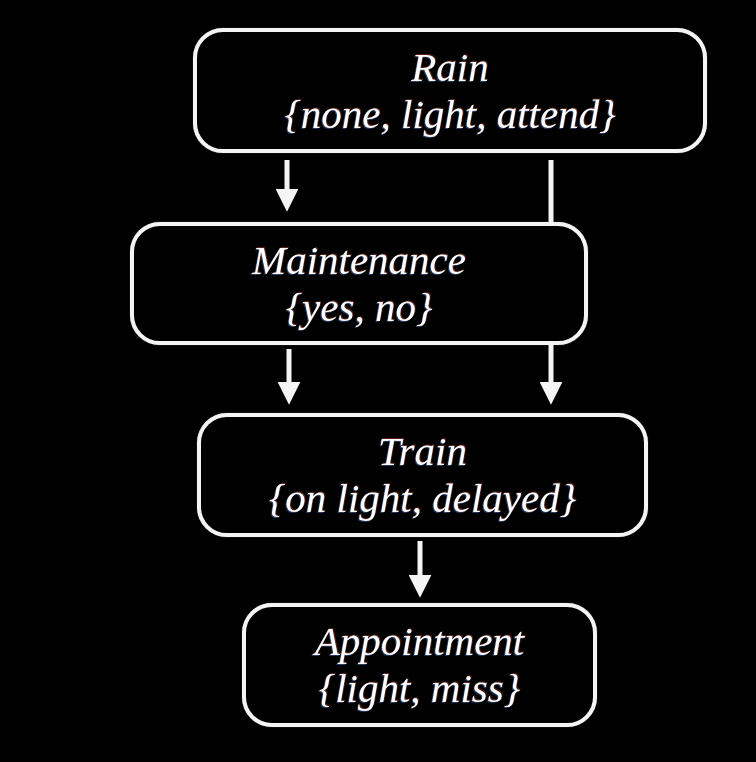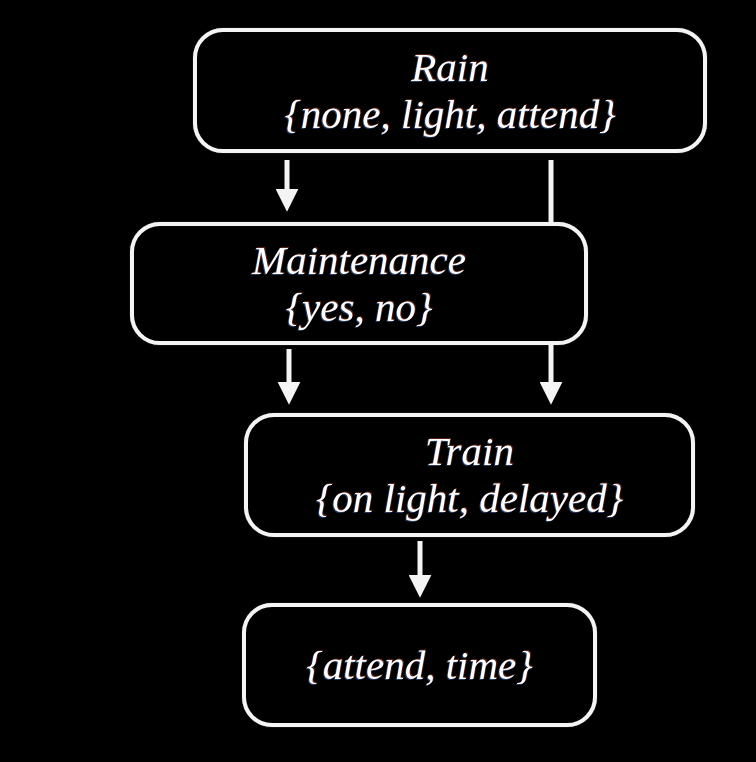--- a/index.html
+++ b/index.html
@@ -39,21 +39,21 @@
     font-size: 41px;
     line-height: 47px;
     color: #ffffff;
     white-space: nowrap;
     text-align: center;
     text-shadow: 1px -1px 0 rgba(255,100,60,0.35), -1px 1px 0 rgba(90,150,255,0.40);
   }
   
   #node-rain        { left: 193px; top:  28px; width: 514px; height: 125px; }
   #node-maintenance { left:  92px; top: 222px; width: 458px; height: 123px; margin-left: 38px; }
-  #node-train       { left: 197px; top: 413px; width: 451px; height: 124px; margin-left: 47px; }
+  #node-train       { left: 197px; top: 413px; width: 451px; height: 124px; }
   #node-appointment { left: 242px; top: 603px; width: 355px; height: 124px; }
 </style>
 </head>
 <body>
 
 <div class="canvas">
 
   <svg class="edges" width="756" height="762" viewBox="0 0 756 762" xmlns="http://www.w3.org/2000/svg">
     <defs>
       <marker id="arrowhead" markerWidth="4.6" markerHeight="4.6" viewBox="0 0 10 10" refX="7.5" refY="5" orient="auto">
@@ -75,16 +75,17 @@
     <div class="node-label">Maintenance</div>
     <div class="node-values">{yes, no}</div>
   </div>
 
   <div class="node" id="node-train">
     <div class="node-label">Train</div>
     <div class="node-values">{on light, delayed}</div>
   </div>
 
   <div class="node" id="node-appointment">
-    <div class="node-values">{attend, time}</div>
+    <div class="node-label">Appointment</div>
+    <div class="node-values">{light, miss}</div>
   </div>
 
 </div>
 
 </body></html>

